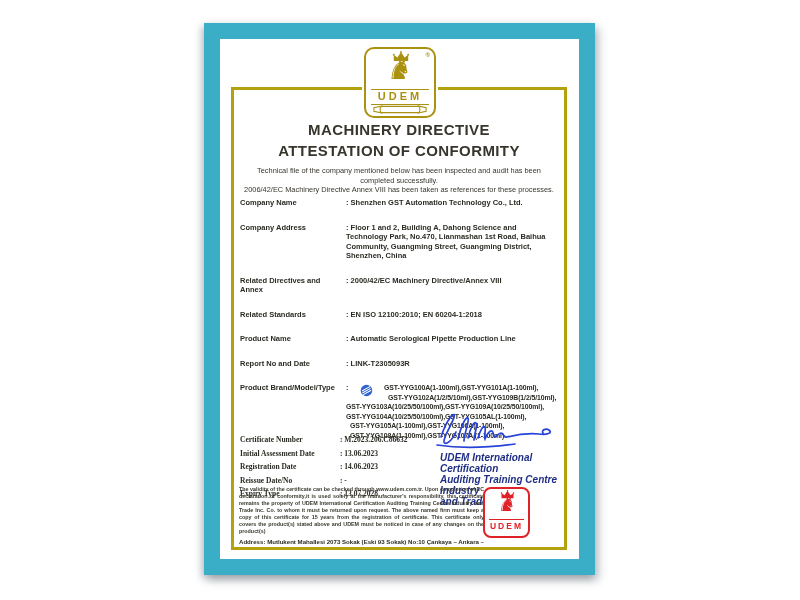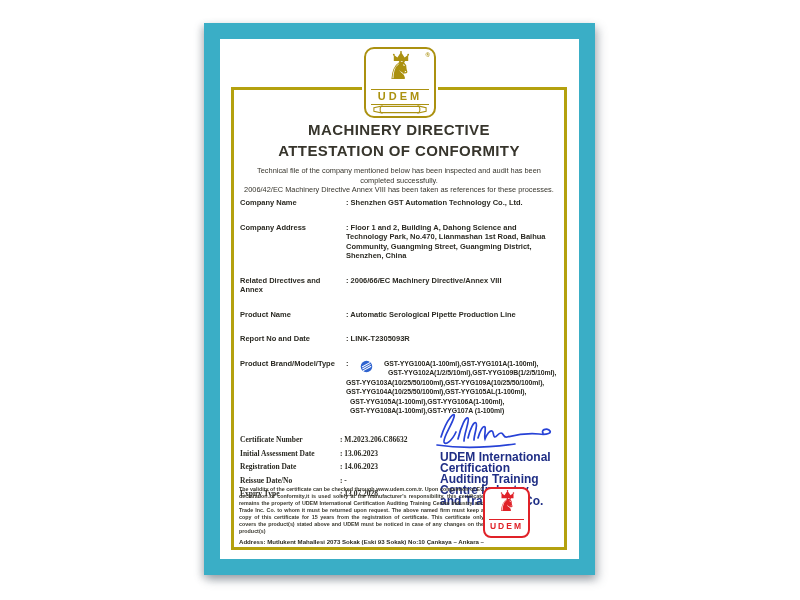--- a/index.html
+++ b/index.html
@@ -50,21 +50,21 @@
   .mline:nth-child(7){padding-left:4px;}
   .mline:nth-child(8){padding-left:4px;}
 
   
   .details{position:absolute;left:6px;top:343px;width:200px;font-family:Liberation Serif, serif;}
   .drow{display:grid;grid-template-columns:100px 1fr;font-size:7.5px;font-weight:bold;line-height:13.6px;color:#2b2a23;}
 
   
   .signature{position:absolute;left:197px;top:316px;width:135px;height:44px;}
   .signature svg{display:block;width:100%;height:100%;}
-  .org{position:absolute;left:206px;top:362px;width:128px;font-size:12px;line-height:11px;font-weight:bold;color:#1f2e85;}
+  .org{position:absolute;left:206px;top:362px;width:128px;font-size:10px;line-height:11px;font-weight:bold;color:#1f2e85;font-style:italic;}
 
   
   .footer{position:absolute;left:5px;top:396px;width:245px;}
   .legal{font-size:5.35px;line-height:7px;text-align:justify;font-weight:600;color:#3a392f;}
   .contact{margin-top:3px;font-size:6.1px;line-height:8.2px;font-weight:bold;color:#2b2a23;}
 
   
   .logo-red{position:absolute;left:249px;top:397px;width:47px;height:51px;}
   .logo-red .logo-box{border:2px solid #e02128;border-radius:8px;}
   .logo-red .crown{left:15px;top:1px;width:15px;height:9px;}
@@ -121,21 +121,25 @@
     <div class="row">
       <span class="lbl">Company Name</span>
       <span class="val">: Shenzhen GST Automation Technology Co., Ltd.</span>
     </div>
     <div class="row">
       <span class="lbl">Company Address</span>
       <span class="val">: Floor 1 and 2, Building A, Dahong Science and Technology Park, No.470, Lianmashan 1st Road, Baihua Community, Guangming Street, Guangming District, Shenzhen, China</span>
     </div>
     <div class="row">
       <span class="lbl">Related Directives and Annex</span>
-      <span class="val">: 2006/66/EC Machinery Directive/Annex VIII</span>
+      <span class="val">: 2000/42/EC Machinery Directive/Annex VIII</span>
+    </div>
+    <div class="row">
+      <span class="lbl">Related Standards</span>
+      <span class="val">: EN ISO 12100:2010; EN 60204-1:2018</span>
     </div>
     <div class="row">
       <span class="lbl">Product Name</span>
       <span class="val">: Automatic Serological Pipette Production Line</span>
     </div>
     <div class="row">
       <span class="lbl">Report No and Date</span>
       <span class="val">: LINK-T2305093R</span>
     </div>
     <div class="row">

